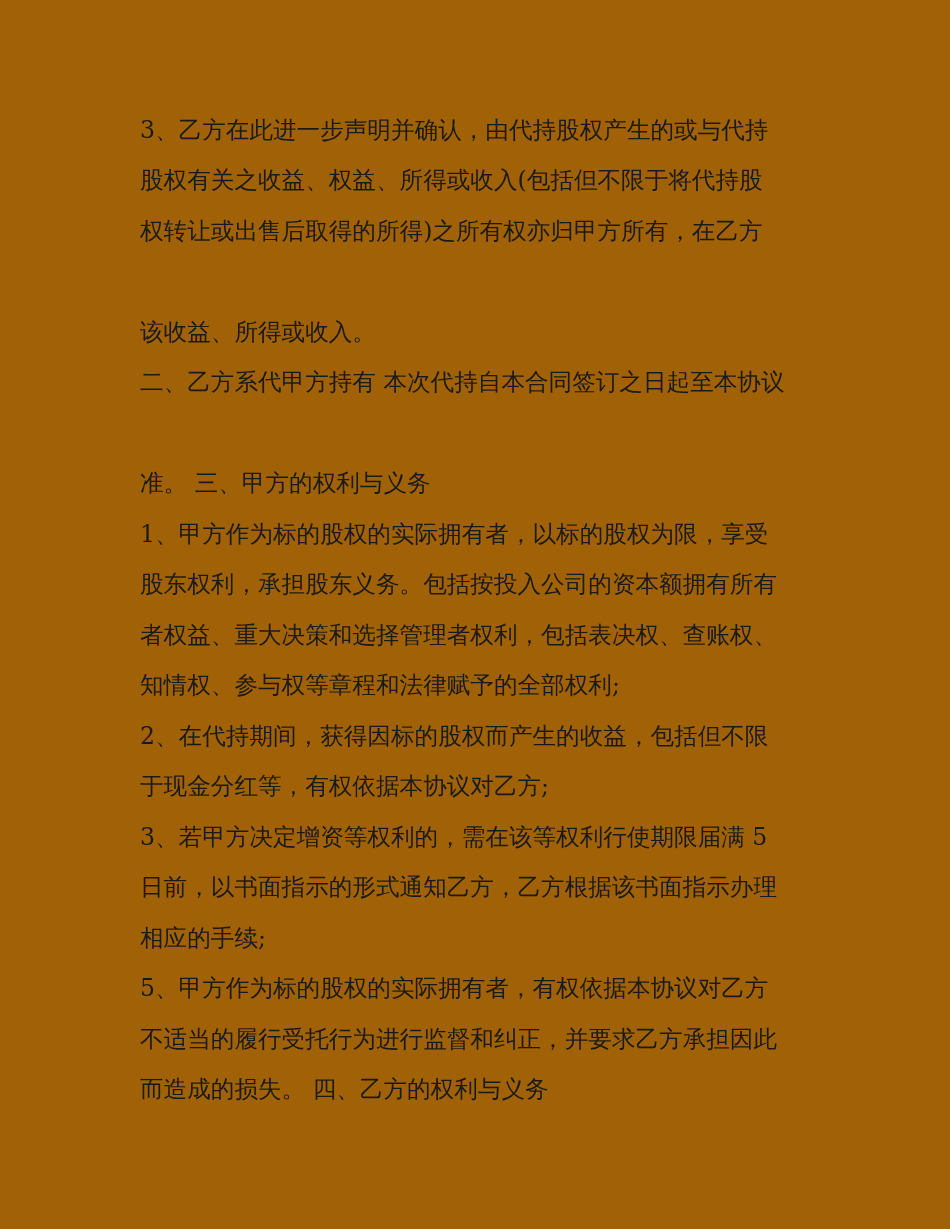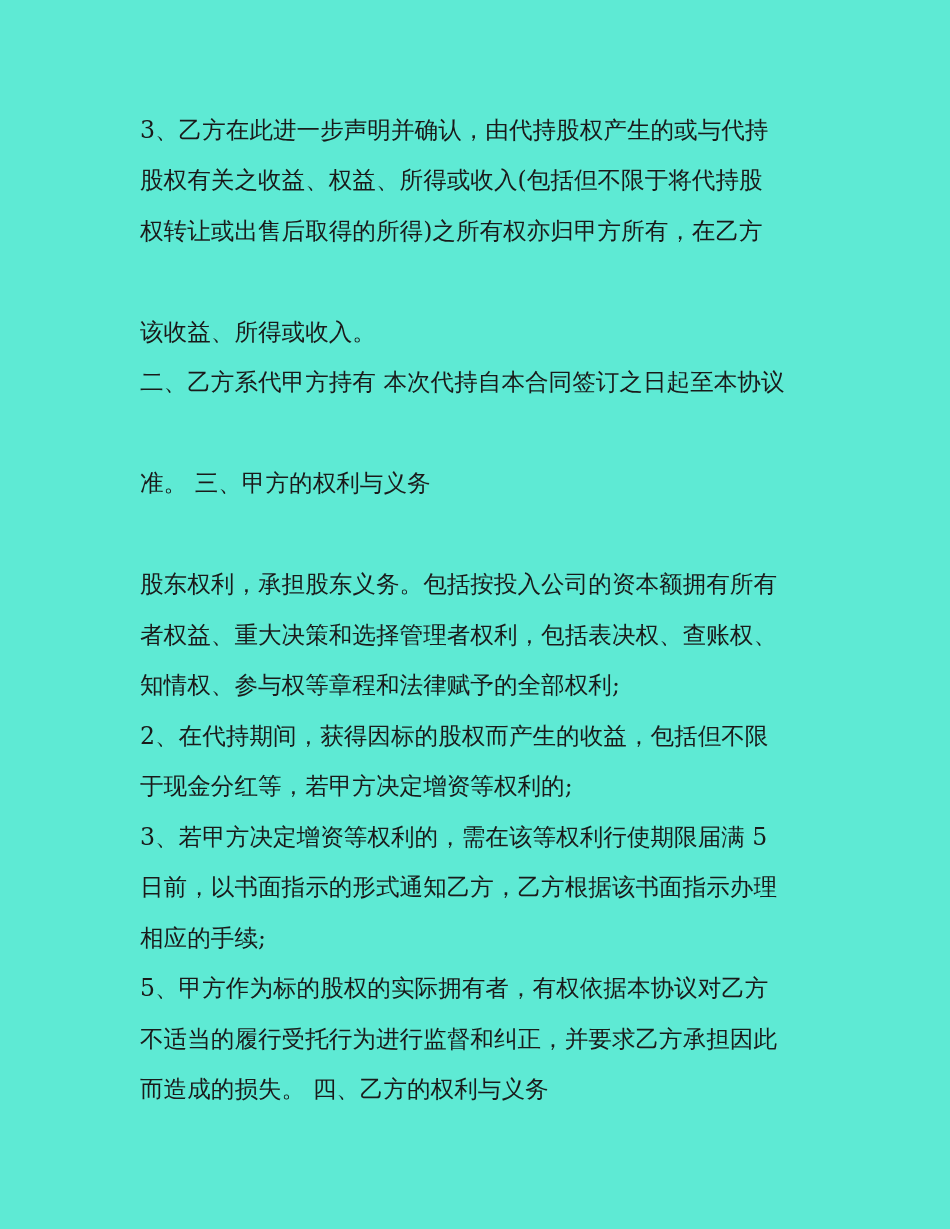--- a/index.html
+++ b/index.html
@@ -12,21 +12,21 @@
       height: 1229px;
       position: relative;
       overflow: hidden;
     }
     .page {
       position: absolute;
       left: 0;
       top: 0;
       width: 950px;
       height: 1229px;
-      background: #5eead4;
+      background: #a16207;
     }
     .line {
       position: absolute;
       left: 140px;
       height: 34px;
       font-family: "DejaVu Serif", "Liberation Serif", serif;
       font-size: 23.6px;
       line-height: 34px;
       color: #1a1a1a;
       white-space: nowrap;
@@ -36,24 +36,25 @@
 </head>
 <body>
 
 <div class="page">
   <div class="line" style="top:113px">3、乙方在此进一步声明并确认，由代持股权产生的或与代持</div>
   <div class="line" style="top:163px">股权有关之收益、权益、所得或收入(包括但不限于将代持股</div>
   <div class="line" style="top:214px">权转让或出售后取得的所得)之所有权亦归甲方所有，在乙方</div>
   <div class="line" style="top:315px">该收益、所得或收入。</div>
   <div class="line" style="top:365px">二、乙方系代甲方持有 本次代持自本合同签订之日起至本协议</div>
   <div class="line" style="top:466px">准。 三、甲方的权利与义务</div>
+  <div class="line" style="top:517px">1、甲方作为标的股权的实际拥有者，以标的股权为限，享受</div>
   <div class="line" style="top:618px">者权益、重大决策和选择管理者权利，包括表决权、查账权、</div>
   <div class="line" style="top:567px">股东权利，承担股东义务。包括按投入公司的资本额拥有所有</div>
   <div class="line" style="top:668px">知情权、参与权等章程和法律赋予的全部权利;</div>
   <div class="line" style="top:719px">2、在代持期间，获得因标的股权而产生的收益，包括但不限</div>
-  <div class="line" style="top:769px">于现金分红等，若甲方决定增资等权利的;</div>
+  <div class="line" style="top:769px">于现金分红等，有权依据本协议对乙方;</div>
   <div class="line" style="top:820px">3、若甲方决定增资等权利的，需在该等权利行使期限届满 5</div>
   <div class="line" style="top:870px">日前，以书面指示的形式通知乙方，乙方根据该书面指示办理</div>
   <div class="line" style="top:921px">相应的手续;</div>
   <div class="line" style="top:971px">5、甲方作为标的股权的实际拥有者，有权依据本协议对乙方</div>
   <div class="line" style="top:1022px">不适当的履行受托行为进行监督和纠正，并要求乙方承担因此</div>
   <div class="line" style="top:1072px">而造成的损失。 四、乙方的权利与义务</div>
 </div>
 
 </body></html>

